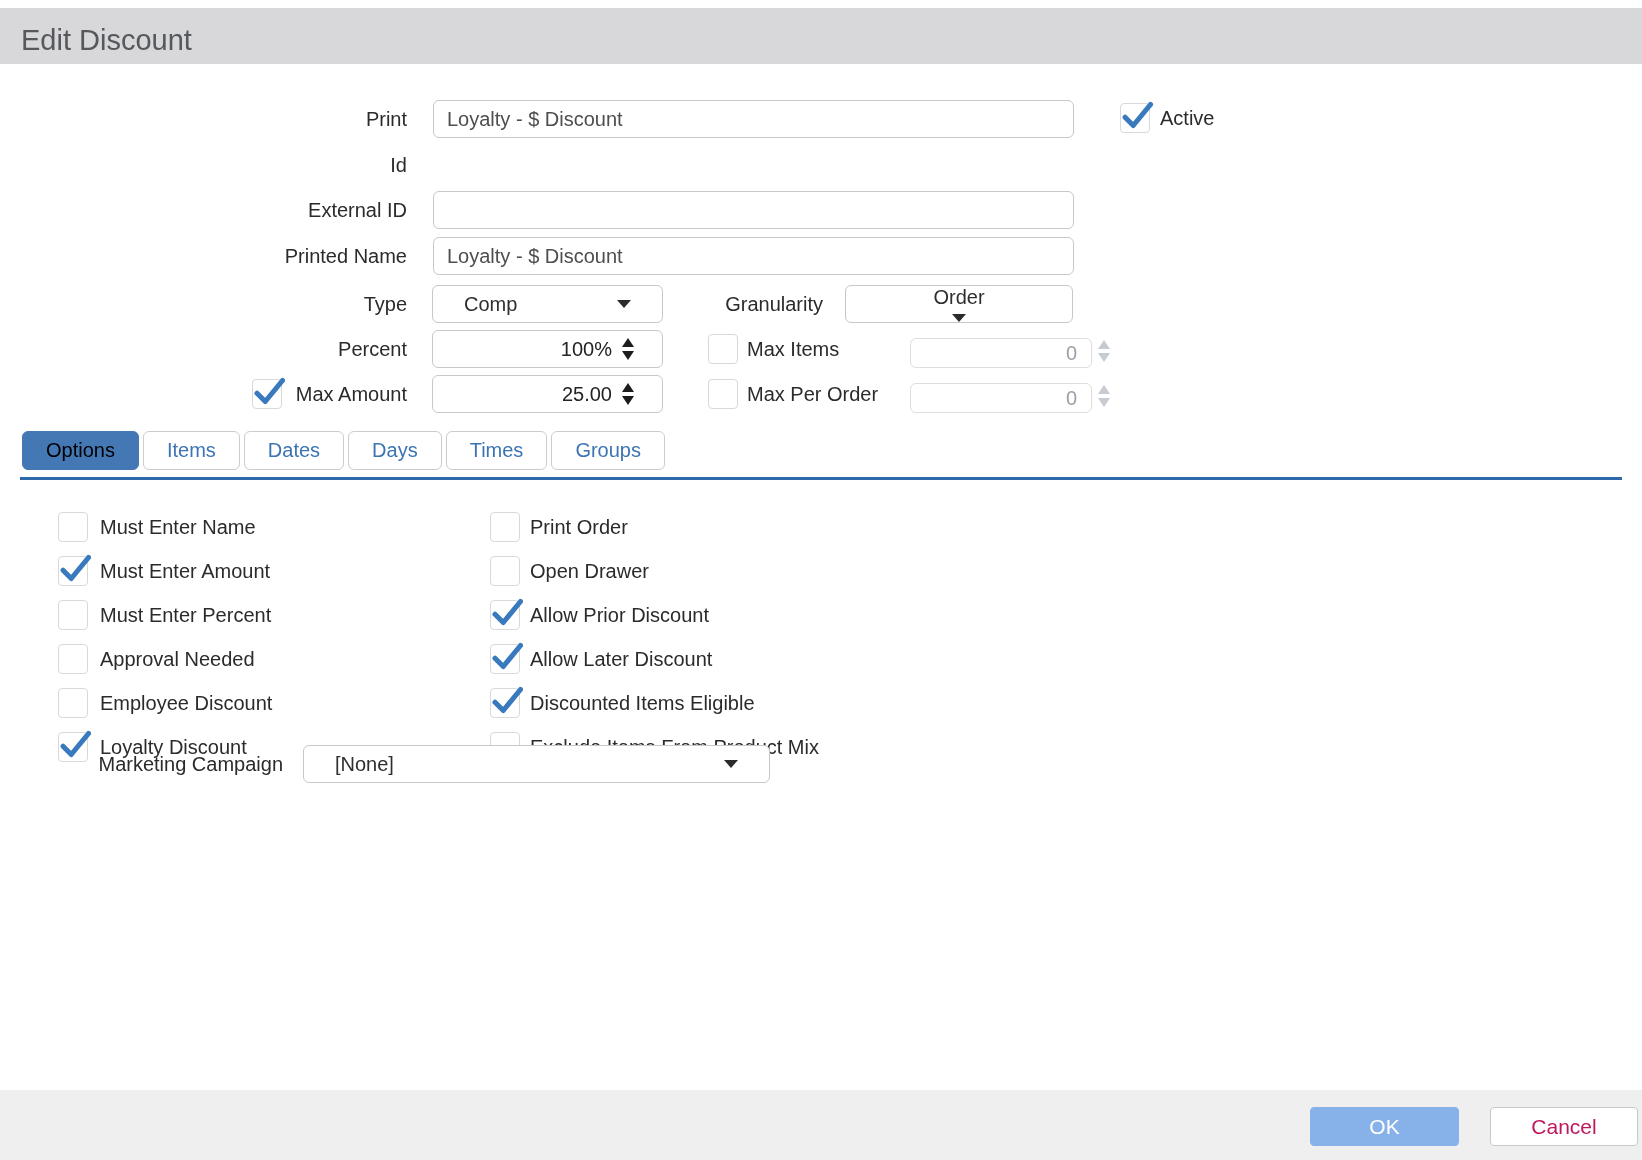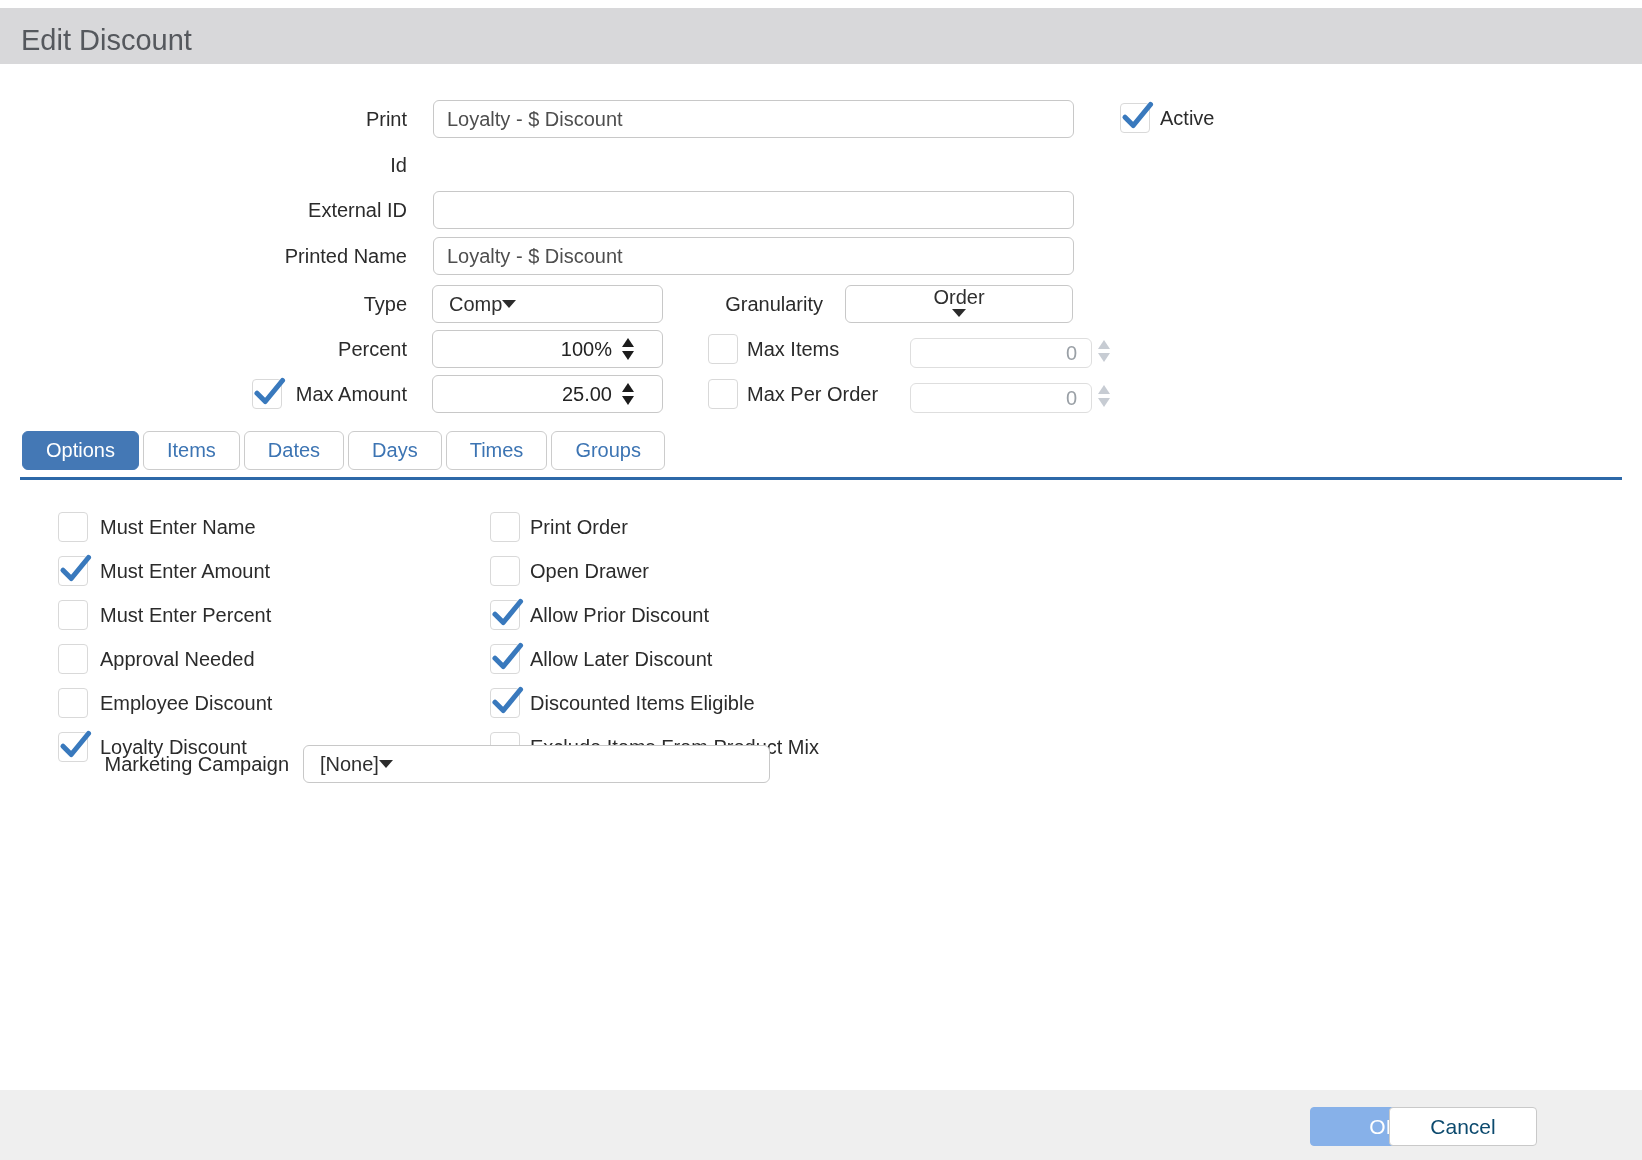--- a/index.html
+++ b/index.html
@@ -15,21 +15,21 @@
   .flabel{position:absolute;left:0;width:407px;text-align:right;font-size:20px;color:#2b2b2b;height:38px;line-height:38px;}
   
   .tinput{
     position:absolute;left:433px;width:641px;height:38px;border:1px solid #c8c8c8;border-radius:6px;
     background:#fff;font-family:"Liberation Sans",sans-serif;font-size:20px;color:#4e4e4e;padding:0 13px;outline:none;
   }
   .tinput.readonly{background:#e8e8e9;color:#4a4a4a;}
   
   .dropdown{
     position:absolute;height:38px;border:1px solid #c8c8c8;border-radius:6px;background:#fff;
-    display:flex;align-items:center;justify-content:flex-start;padding:0 16px;font-size:20px;color:#2f2f2f;cursor:pointer;
+    display:flex;align-items:center;justify-content:space-between;padding:0 31px;font-size:20px;color:#2f2f2f;cursor:pointer;
   }
   .caret{width:0;height:0;border-left:7px solid transparent;border-right:7px solid transparent;border-top:8px solid #2b2b2b;}
   
   .numfield{
     position:absolute;height:38px;border:1px solid #c8c8c8;border-radius:6px;background:#fff;
     display:flex;align-items:center;justify-content:flex-end;gap:10px;padding:0 28px 0 12px;font-size:20px;color:#232323;
   }
   .numfield.disabled{border-color:#dedede;color:#9aa0a6;height:30px;padding-right:14px;}
   .spin{display:flex;flex-direction:column;gap:4px;align-items:center;cursor:pointer;}
   .spin .up{width:0;height:0;border-left:6px solid transparent;border-right:6px solid transparent;border-bottom:9px solid #1c1c1c;}
@@ -44,30 +44,30 @@
   .cbx svg{display:none;position:absolute;left:-2px;top:-7px;width:36px;height:36px;overflow:visible;}
   .cbx.checked svg{display:block;}
   .cbx svg path{stroke:#3979bd;stroke-width:3.4;fill:none;stroke-linecap:round;stroke-linejoin:round;}
   .cblabel{position:absolute;font-size:20px;color:#2b2b2b;height:30px;line-height:30px;white-space:nowrap;}
   
   .tabs{position:absolute;left:22px;top:431px;display:flex;gap:4px;}
   .tab{
     height:39px;line-height:37px;padding:0 23px;border:1px solid #ccc;border-radius:6px;background:#fff;
     color:#3c74b3;font-size:20px;cursor:pointer;white-space:nowrap;
   }
-  .tab.active{background:#4478b5;border-color:#4478b5;color:#ffffff;text-align:right;}
+  .tab.active{background:#4478b5;border-color:#4478b5;color:#000000;text-align:right;}
   .tab-divider{position:absolute;left:20px;right:20px;top:477px;height:3px;background:#2d68a8;}
   
   .footer{position:absolute;left:0;bottom:0;width:100%;height:70px;background:#efefef;}
   .btn{
     position:absolute;top:17px;height:39px;border-radius:4px;font-family:"Liberation Sans",sans-serif;
     font-size:21px;text-align:center;line-height:37px;cursor:pointer;
   }
   .btn.primary{left:1310px;width:149px;background:#87b1e9;border:1px solid #87b1e9;color:#fff;}
-  .btn.secondary{left:1389px;width:148px;background:#fff;border:1px solid #c9c9c9;color:#0c4a6e;}
+  .btn.secondary{left:1490px;width:148px;background:#fff;border:1px solid #c9c9c9;color:#be185d;}
 </style>
 </head>
 <body>
 
 <div class="page">
 
   <div class="header">
     <div class="title">Edit Discount</div>
   </div>
 
@@ -218,21 +218,21 @@
         <path d="M4 13.5 L9.5 19 L21 5"></path>
       </svg>
   </div>
   <div class="cblabel" style="left:530px;top:688px;">Discounted Items Eligible</div>
 
   <div class="cbx" style="left:490px;top:732px;">
     
   </div>
   <div class="cblabel" style="left:530px;top:732px;">Exclude Items From Product Mix</div>
 
-  <div class="flabel" style="left:6px;width:283px;top:745px;">Marketing Campaign</div>
+  <div class="flabel" style="left:0;width:283px;top:745px;">Marketing Campaign</div>
   <div class="dropdown" style="left:303px;top:745px;width:467px;">
     <span>[None]</span>
     <span class="caret"></span>
   </div>
 
   <div class="footer">
     <div class="btn primary">OK</div>
     <div class="btn secondary">Cancel</div>
   </div>
 

